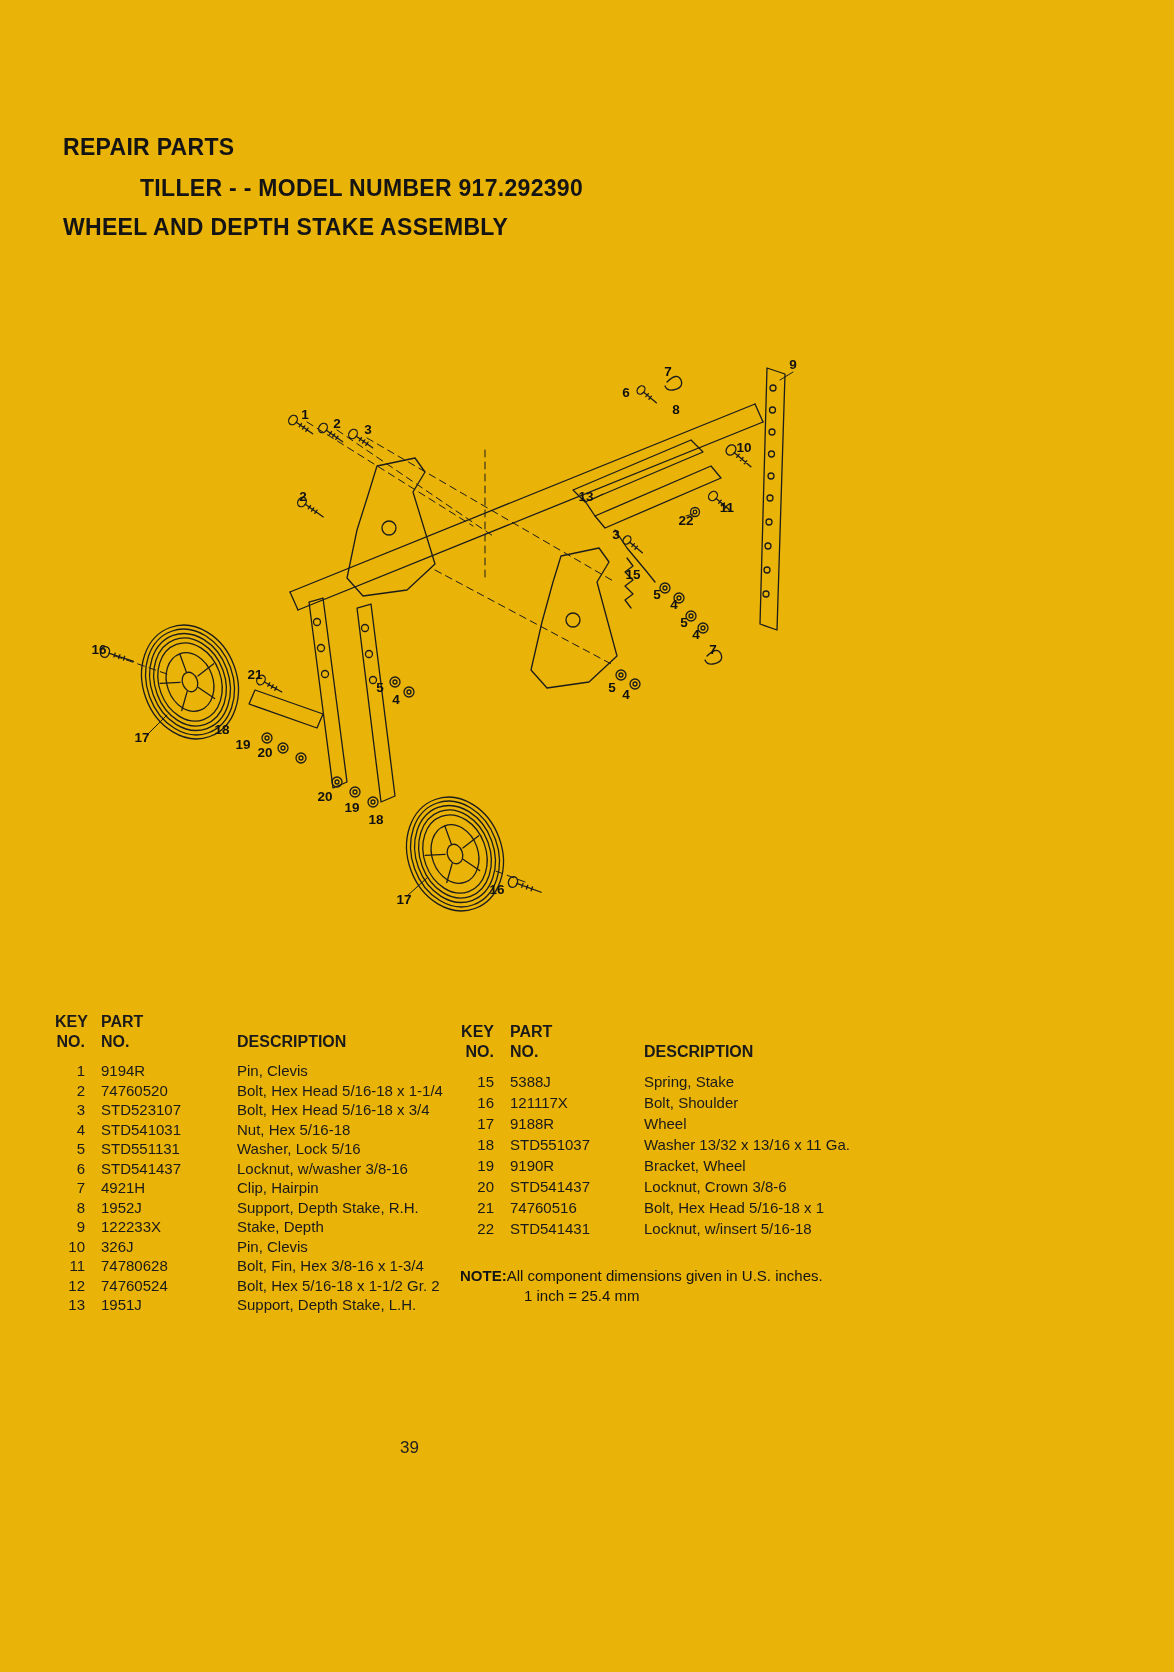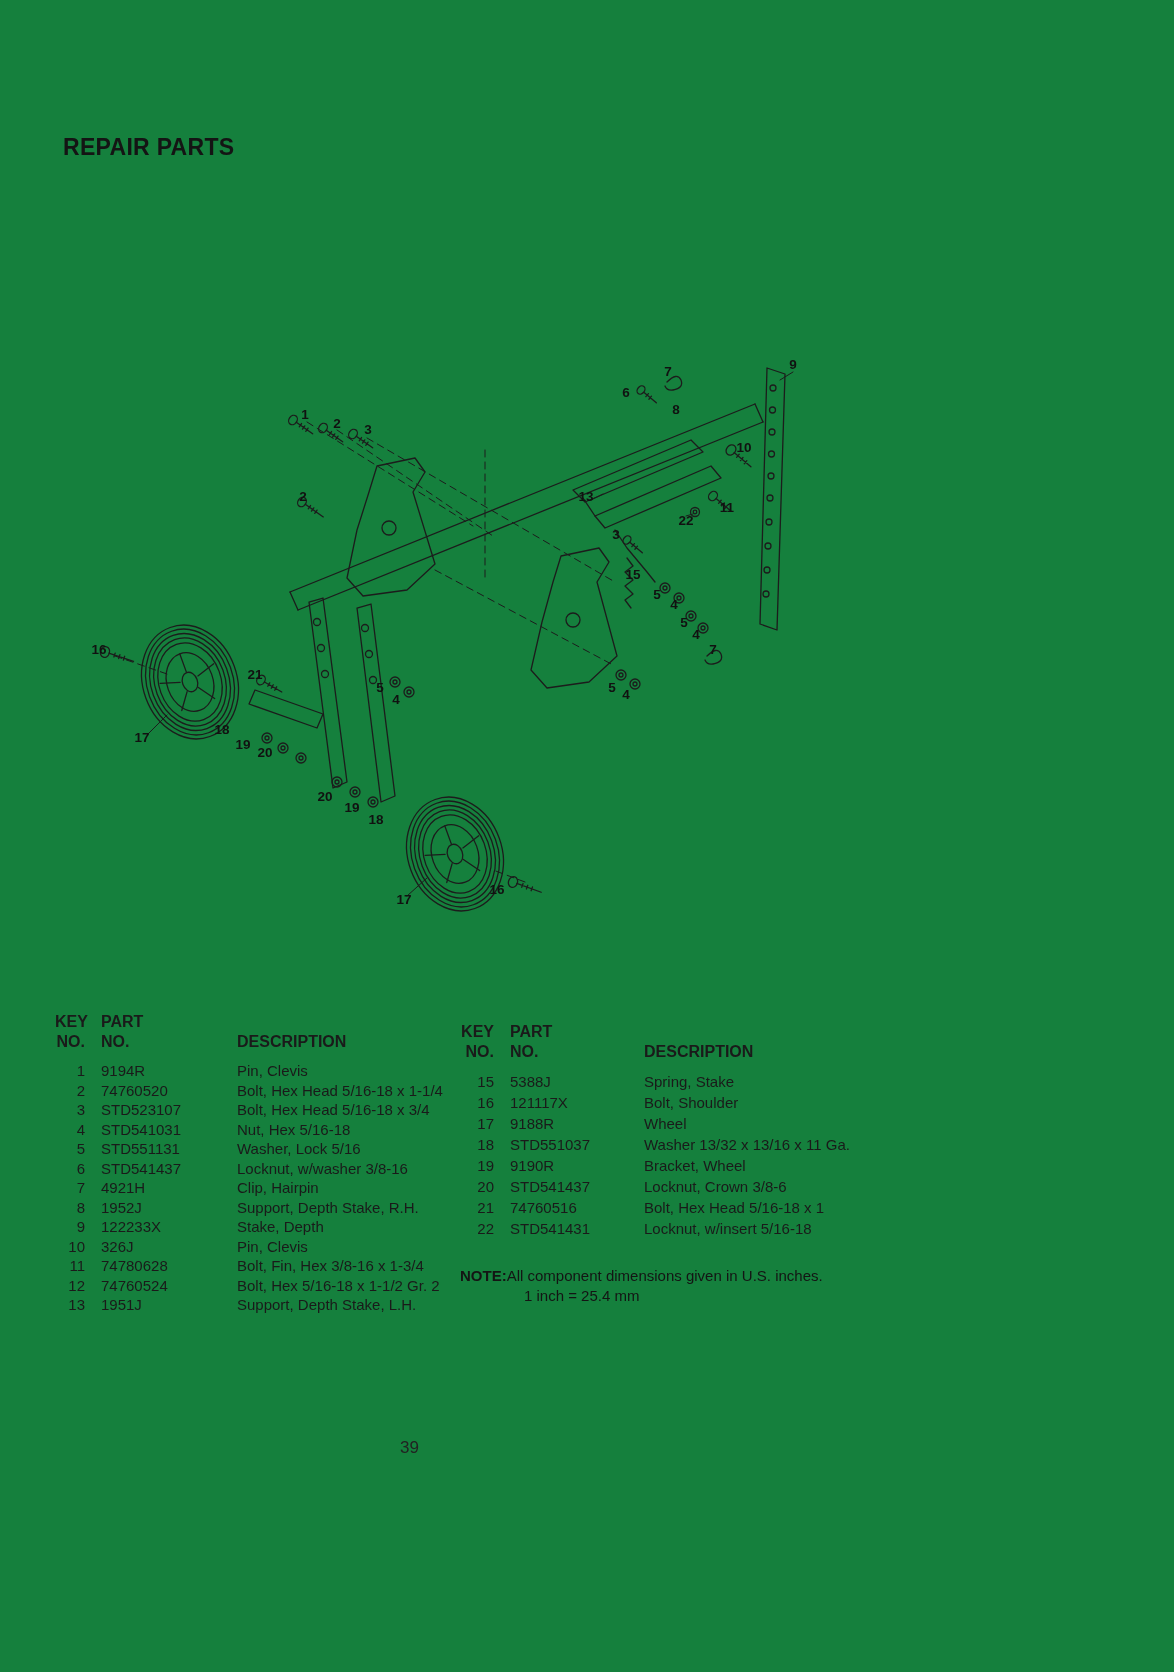--- a/index.html
+++ b/index.html
@@ -2,21 +2,21 @@
 <html><head>
 <meta charset="utf-8">
 <style>
   * { margin:0; padding:0; box-sizing:border-box; }
   html,body { background:#ffffff; }
   body {
     width:1174px; height:1672px; position:relative;
     font-family:"Liberation Sans", sans-serif; color:#141414;
     overflow:hidden;
   }
-  .page { position:absolute; inset:0; background:#15803d; }
+  .page { position:absolute; inset:0; background:#eab308; }
 
   .hdr { position:absolute; font-weight:bold; letter-spacing:.3px; white-space:nowrap; }
   .hdr1 { left:63px;  top:134px; font-size:23px; }
   .hdr2 { left:140px; top:175px; font-size:23px; }
   .hdr3 { left:63px;  top:214px; font-size:23px; }
 
   .diagram { position:absolute; left:55px; top:330px; width:820px; height:600px; }
   .diagram svg { position:absolute; left:0; top:0; }
   .callout {
     position:absolute; transform:translate(-50%,-50%);
@@ -40,20 +40,22 @@
   .note .note-line2 { margin-left:64px; }
 
   .page-number { position:absolute; left:400px; top:1438px; width:100px; text-align:left; font-size:17px; color:#222; }
 </style>
 </head>
 <body>
 
 <div class="page">
 
   <div class="hdr hdr1">REPAIR PARTS</div>
+  <div class="hdr hdr2">TILLER - - MODEL NUMBER 917.292390</div>
+  <div class="hdr hdr3">WHEEL AND DEPTH STAKE ASSEMBLY</div>
 
   <div class="diagram">
     <svg viewBox="0 0 820 600" width="820" height="600">
       <g stroke="#1c1c1c" stroke-width="1.3" fill="none" stroke-linejoin="round" stroke-linecap="round">
 
         <path d="M235,262 L700,74"></path>
         <path d="M243,280 L708,92"></path>
         <path d="M235,262 L243,280"></path>
         <path d="M700,74 L708,92"></path>
 

